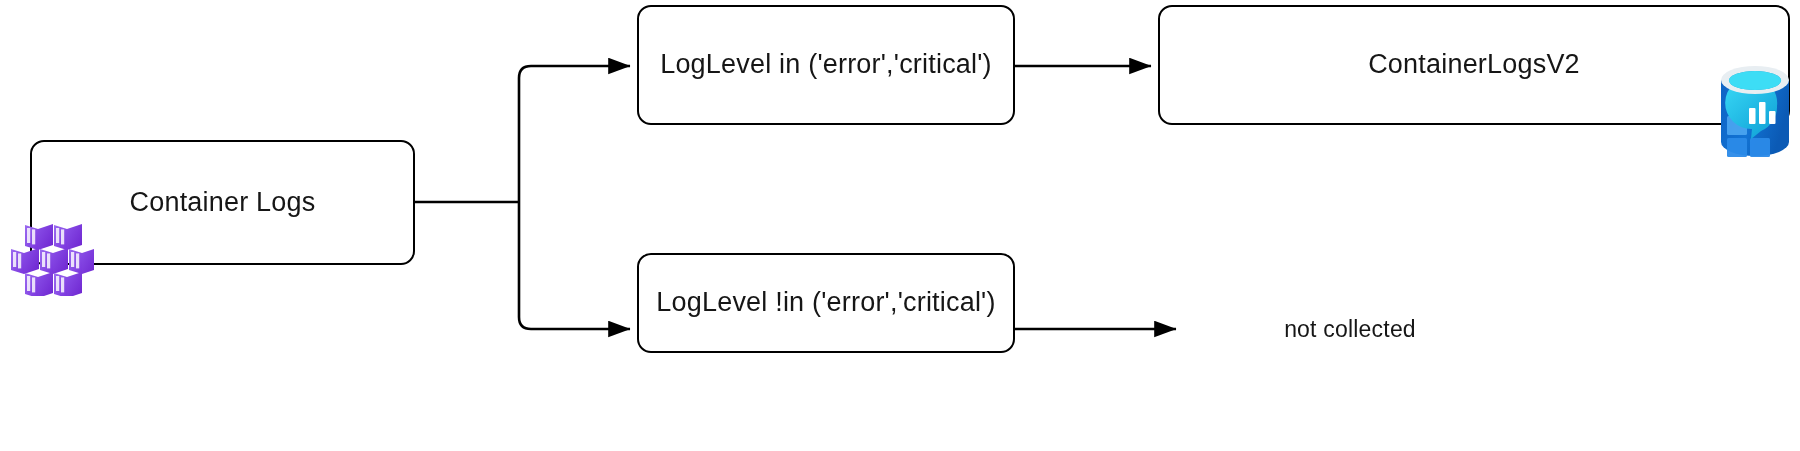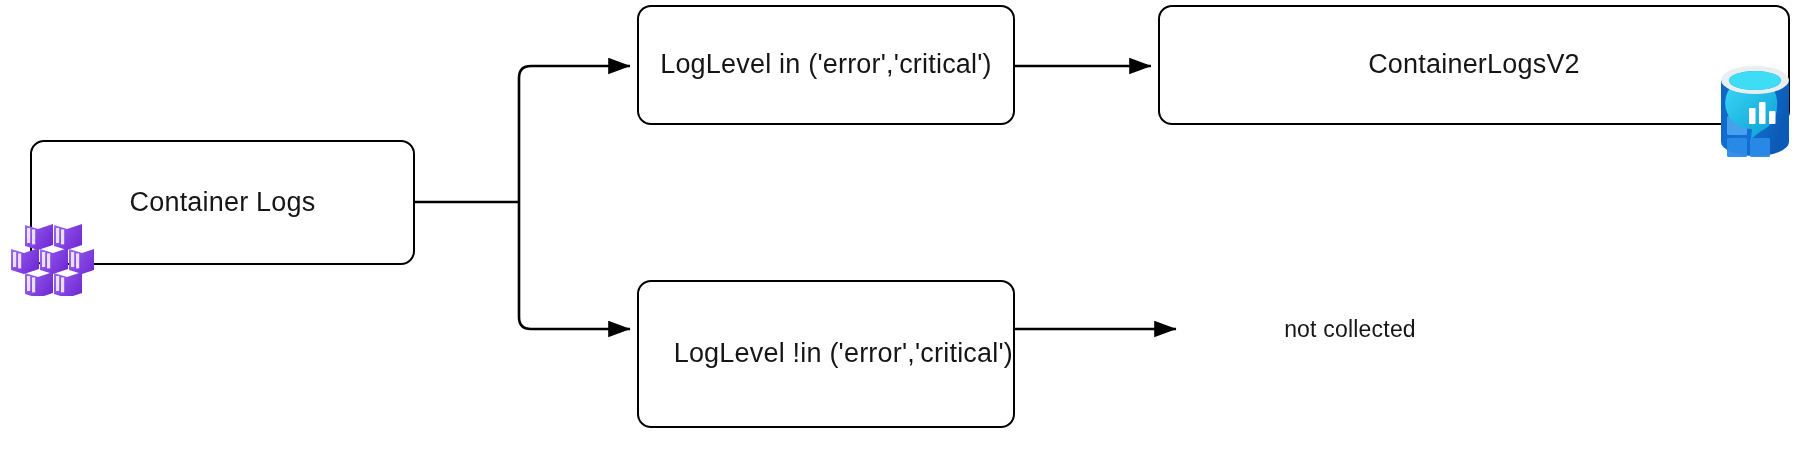--- a/index.html
+++ b/index.html
@@ -50,24 +50,23 @@
     height: 125px;
   }
   #node-filter-include {
     left: 637px;
     top: 5px;
     width: 378px;
     height: 120px;
   }
   #node-filter-exclude {
     left: 637px;
-    top: 280px;
+    top: 253px;
     width: 378px;
-    height: 148px;
-    justify-content: flex-end;
+    height: 100px;
   }
   #node-sink {
     left: 1158px;
     top: 5px;
     width: 632px;
     height: 120px;
     text-align: right;
   }
   #terminal-not-collected {
     position: absolute;

